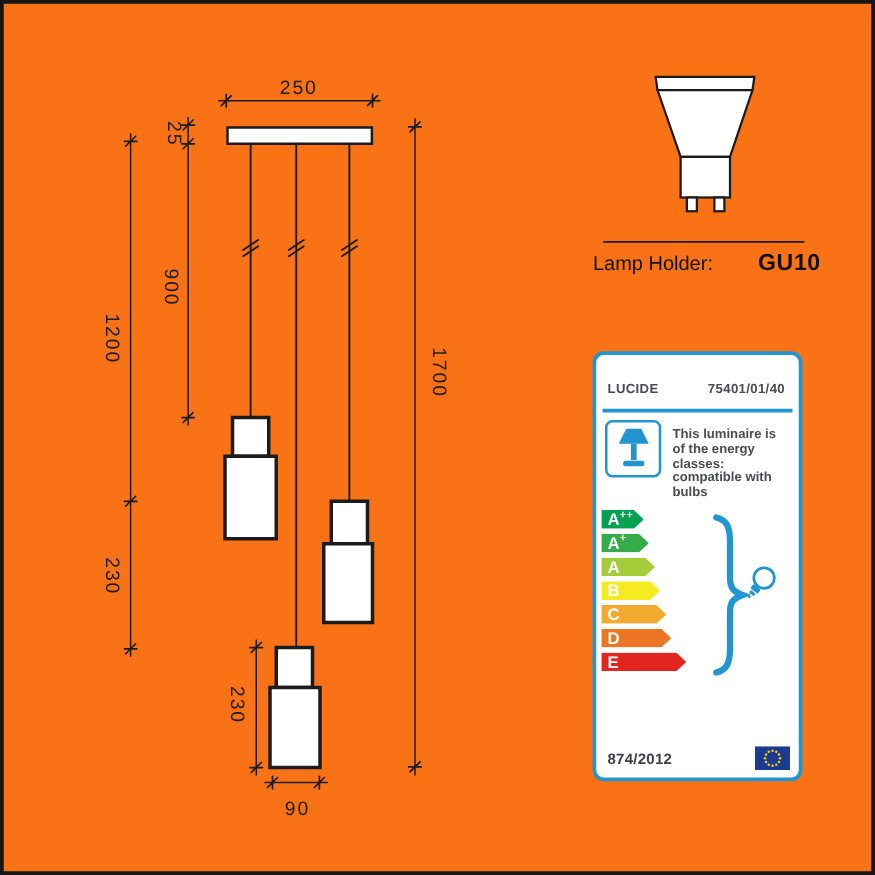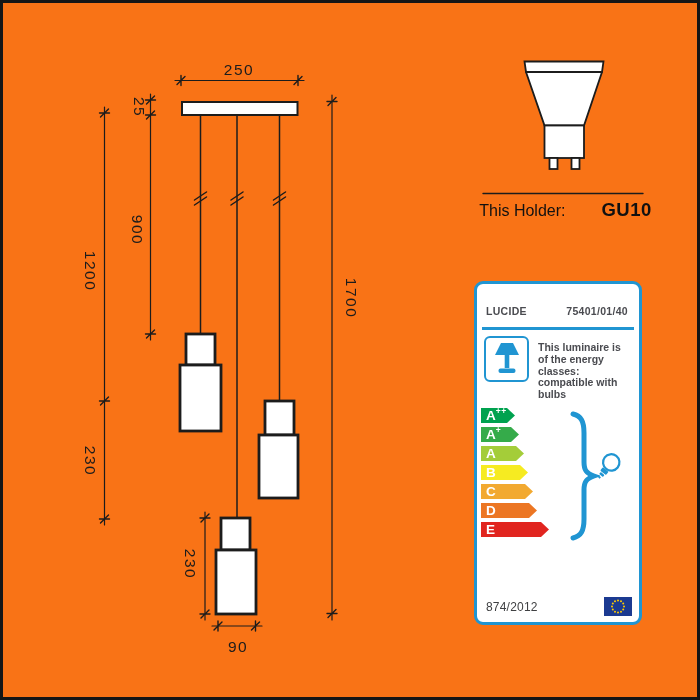--- a/index.html
+++ b/index.html
@@ -34,21 +34,21 @@
   .eclasses{position:absolute;left:4px;top:124px;}
   .eclass{
     display:flex;align-items:flex-start;height:15px;margin-bottom:4px;padding-left:5px;
     box-sizing:border-box;color:#fff;
     clip-path:polygon(0 0, calc(100% - 8px) 0, 100% 50%, calc(100% - 8px) 100%, 0 100%);
   }
   .eletter{font-size:13.5px;font-weight:800;line-height:15px;}
   .esup{font-size:8.5px;font-weight:800;position:relative;top:-1px;letter-spacing:0.5px;line-height:1;}
   .brace{position:absolute;left:93px;top:126px;}
   .bulbicon{position:absolute;left:119px;top:167px;}
-  .reg{position:absolute;left:9px;bottom:8px;font-size:12px;font-weight:400;color:#3f4042;letter-spacing:0.2px;}
+  .reg{position:absolute;left:9px;bottom:8px;font-size:12px;font-weight:700;color:#3f4042;letter-spacing:0.2px;}
   .flag{position:absolute;right:7px;bottom:6px;}
 </style>
 </head>
 <body>
 
 <div class="canvas">
 
   <svg class="drawing" viewBox="0 0 700 700" fill="none" stroke="#1c1c1c" stroke-linecap="round">
 
     <rect x="179" y="99" width="115.5" height="13" stroke-width="2" fill="#fff"></rect>
@@ -120,21 +120,21 @@
       <line x1="523" y1="69" x2="599" y2="69"></line>
       <rect x="541.5" y="122.5" width="39.5" height="32.5"></rect>
       <rect x="546.5" y="155" width="8" height="11"></rect>
       <rect x="568.5" y="155" width="8" height="11"></rect>
     </g>
 
     <line x1="480" y1="190.5" x2="640" y2="190.5" stroke-width="1.4"></line>
   </svg>
 
   <div class="holder-caption">
-    <span>This Holder:</span><b>GU10</b>
+    <span>Lamp Holder:</span><b>GU10</b>
   </div>
 
   <div class="elabel">
     <div class="hdr">
       <span>LUCIDE</span>
       <span>75401/01/40</span>
     </div>
     <div class="hdr-rule"></div>
 
     <div class="lampbox">

